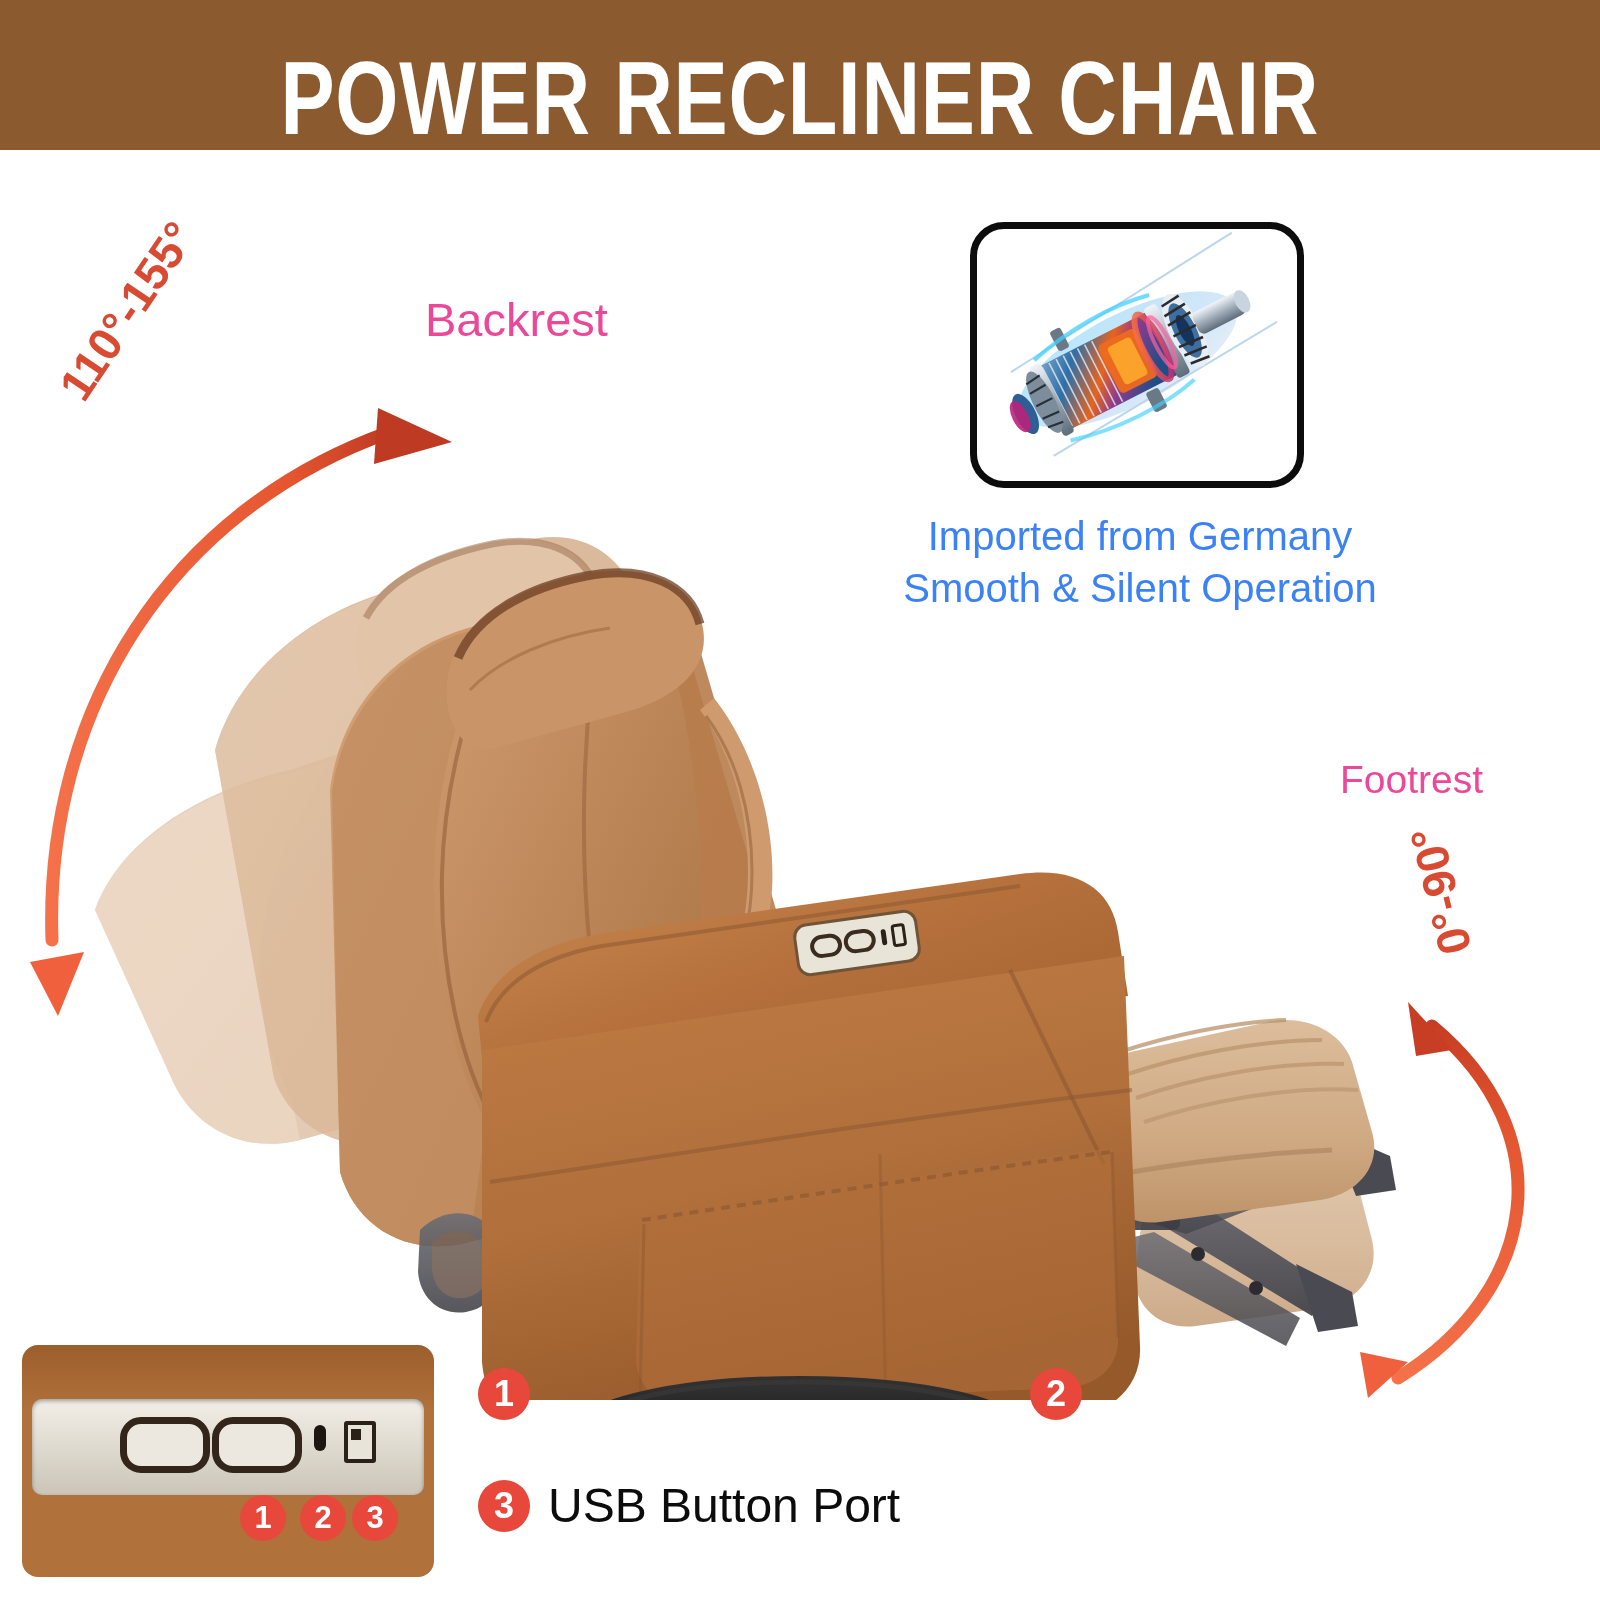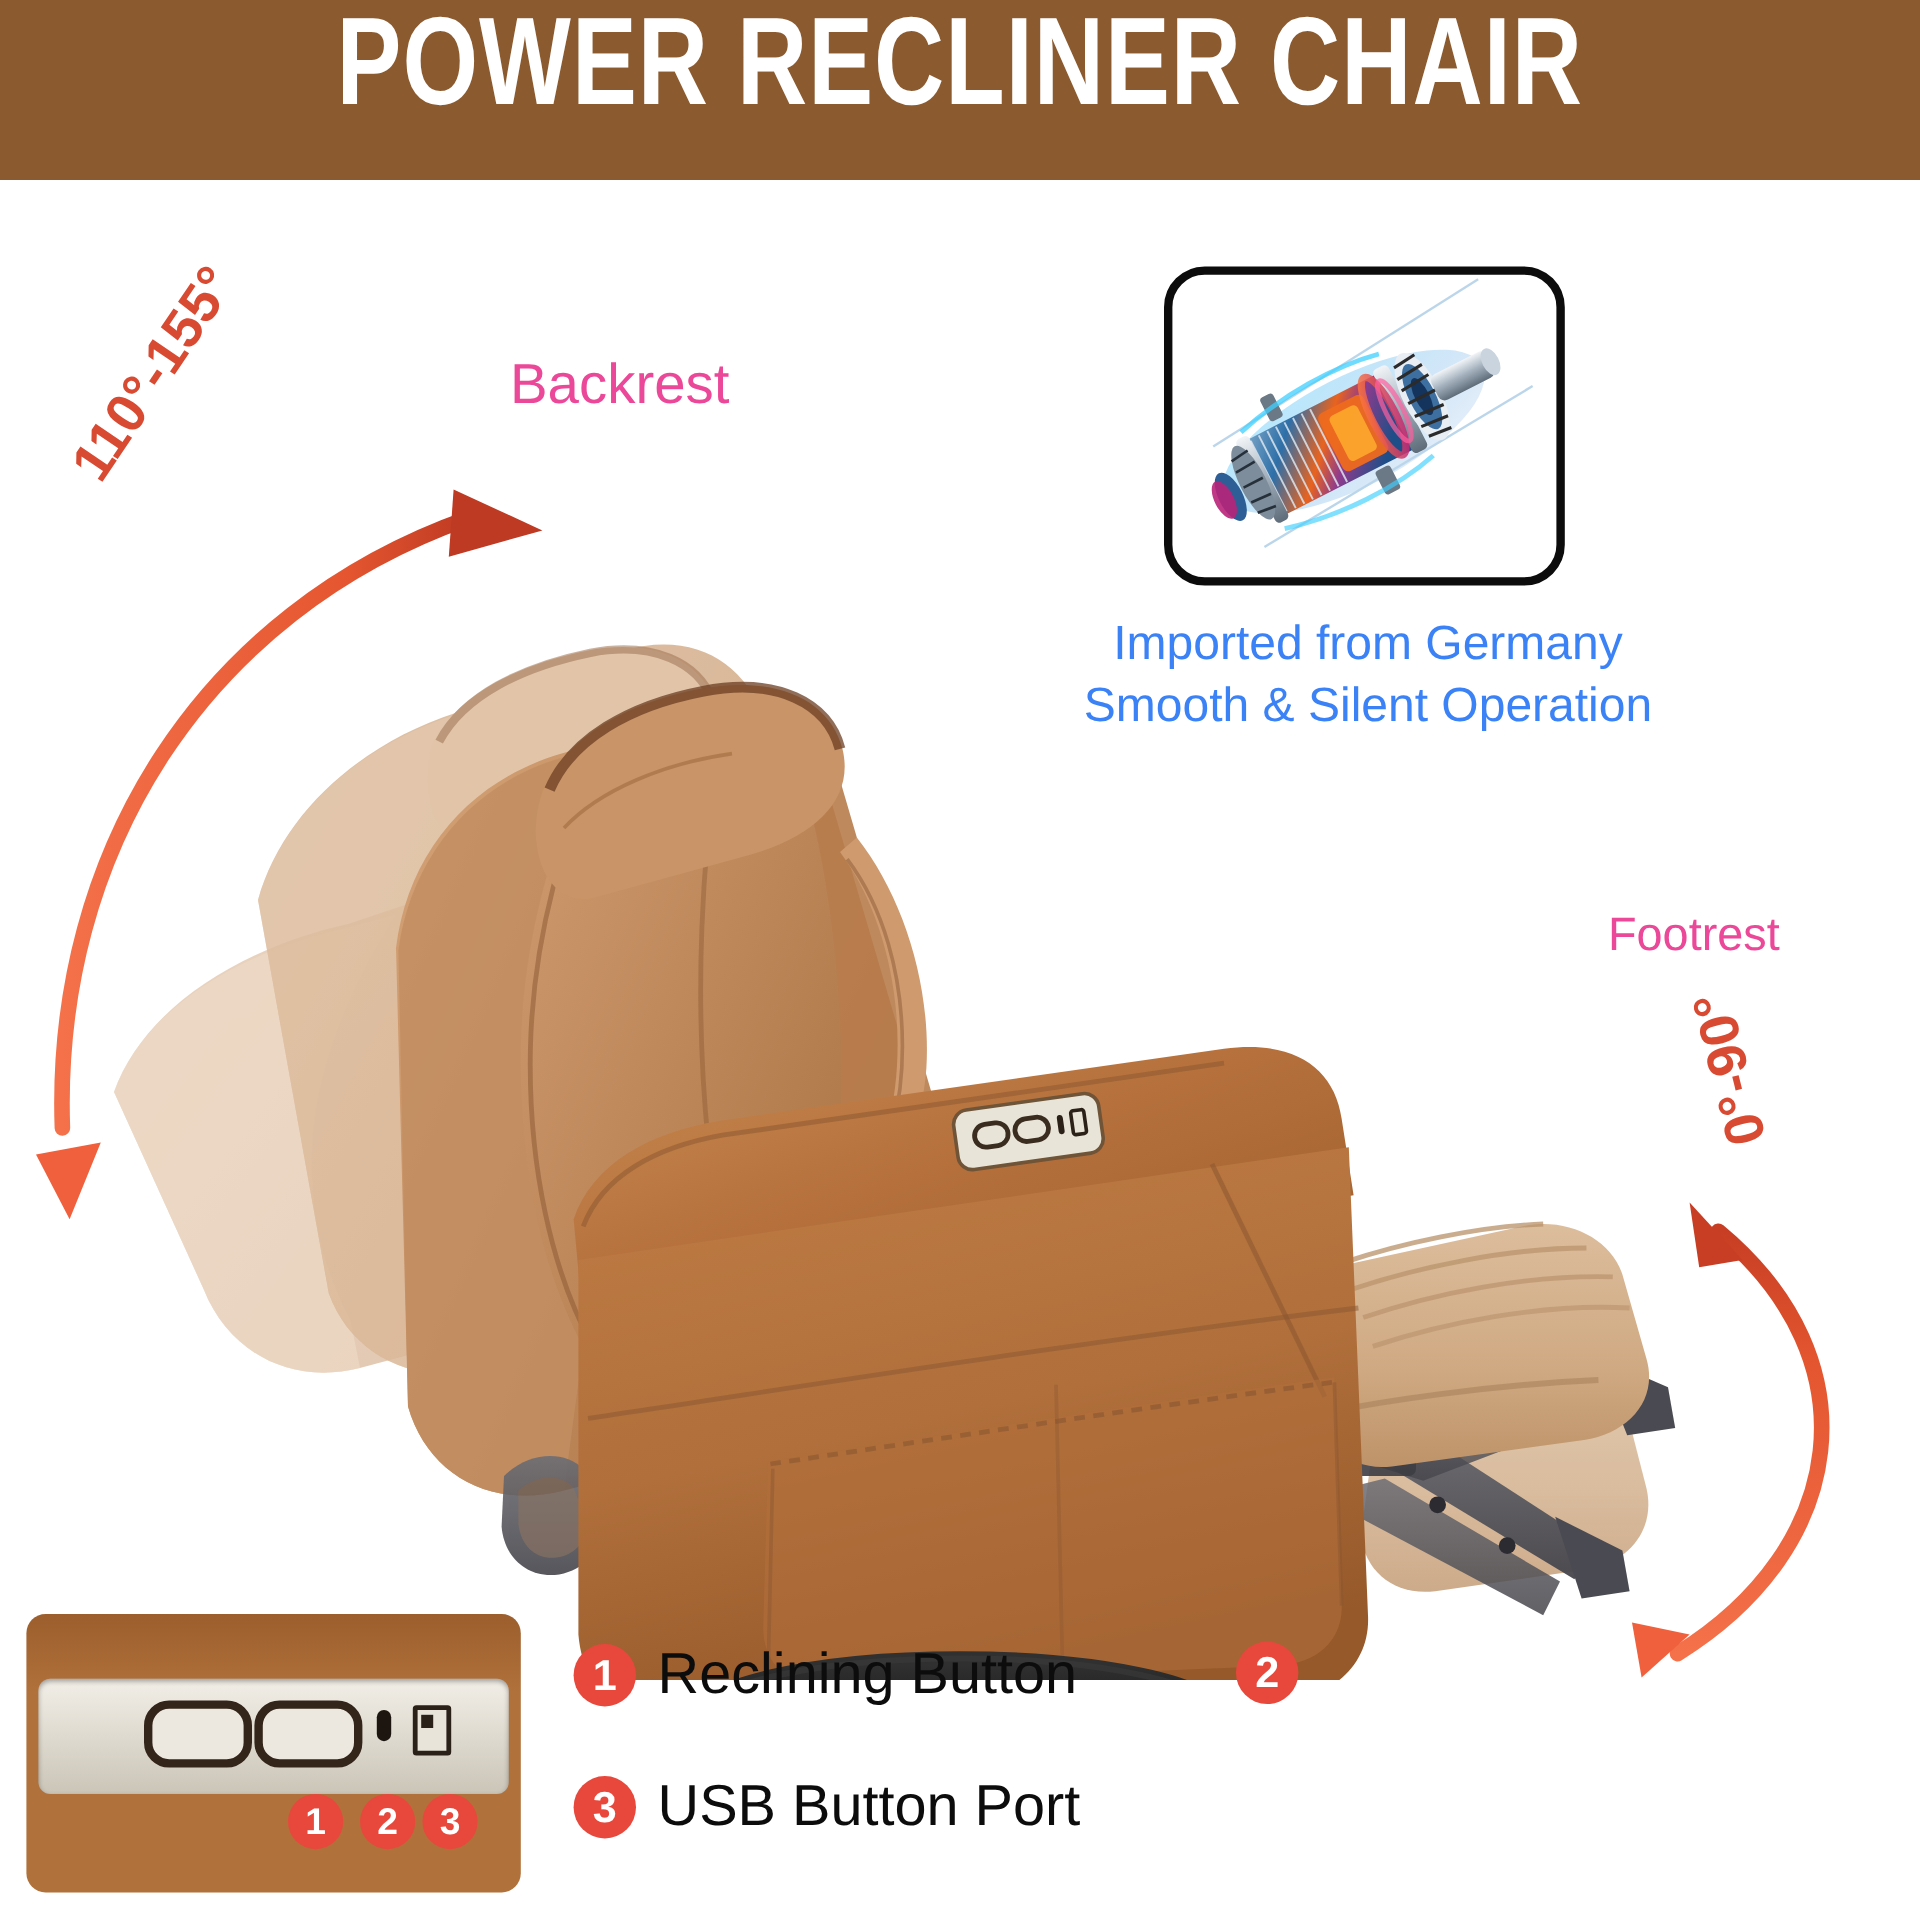--- a/index.html
+++ b/index.html
@@ -1,21 +1,21 @@
 <!DOCTYPE html>
 <html><head>
 <meta charset="utf-8">
 <style>
   html,body{margin:0;padding:0;background:#fff;}
   body{font-family:"Liberation Sans",sans-serif;}
   #page{position:relative;width:1600px;height:1600px;background:#ffffff;overflow:hidden;}
 
   
   #banner{position:absolute;left:0;top:0;width:1600px;height:150px;background:#8B5A2F;
-          display:flex;align-items:flex-start;justify-content:center;}
+          display:flex;align-items:flex-end;justify-content:center;}
   #banner-title{color:#ffffff;font-size:104px;font-weight:bold;letter-spacing:1px;
           line-height:1;transform:scaleX(.78);transform-origin:center;white-space:nowrap;
           font-family:"Liberation Sans",sans-serif;}
 
   
   .lbl{position:absolute;color:#ec4899;white-space:nowrap;font-family:"Liberation Sans",sans-serif;}
   #backrest-label{left:425px;top:292px;font-size:47px;}
   #footrest-label{left:1340px;top:758px;font-size:39px;}
 
   .arcdeg{position:absolute;color:#D94A32;font-size:46px;font-weight:bold;white-space:nowrap;}
@@ -372,21 +372,20 @@
         <div id="usba-inner"></div>
       </div>
     </div>
     <div class="mini-badge" id="mb1">1</div>
     <div class="mini-badge" id="mb2">2</div>
     <div class="mini-badge" id="mb3">3</div>
   </div>
 
   <div class="legend-item" id="li1">
     <div class="legend-badge">1</div>
-    <div class="legend-text">Reclining Button</div>
   </div>
   <div class="legend-item" id="li2">
     <div class="legend-badge">2</div>
   </div>
   <div class="legend-item" id="li3">
     <div class="legend-badge">3</div>
     <div class="legend-text">USB Button Port</div>
   </div>
 
 </div>

